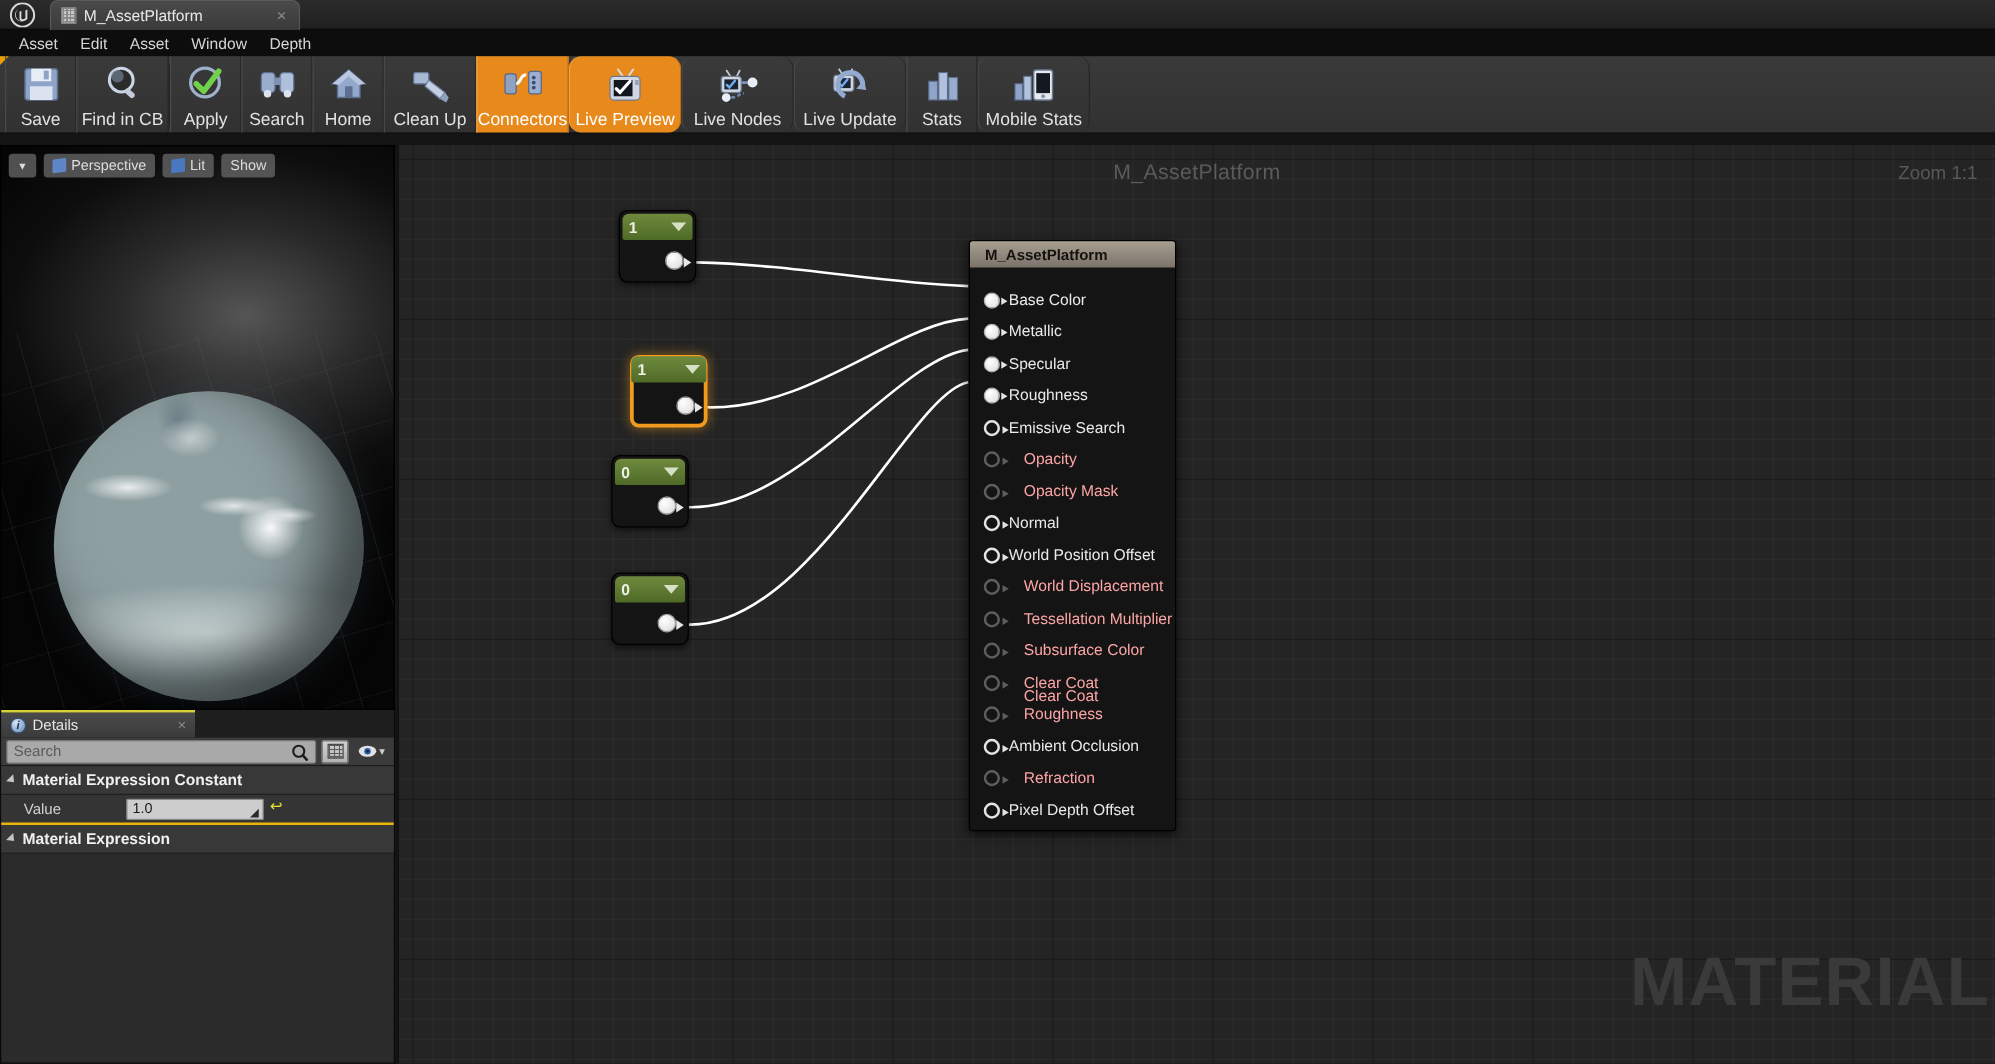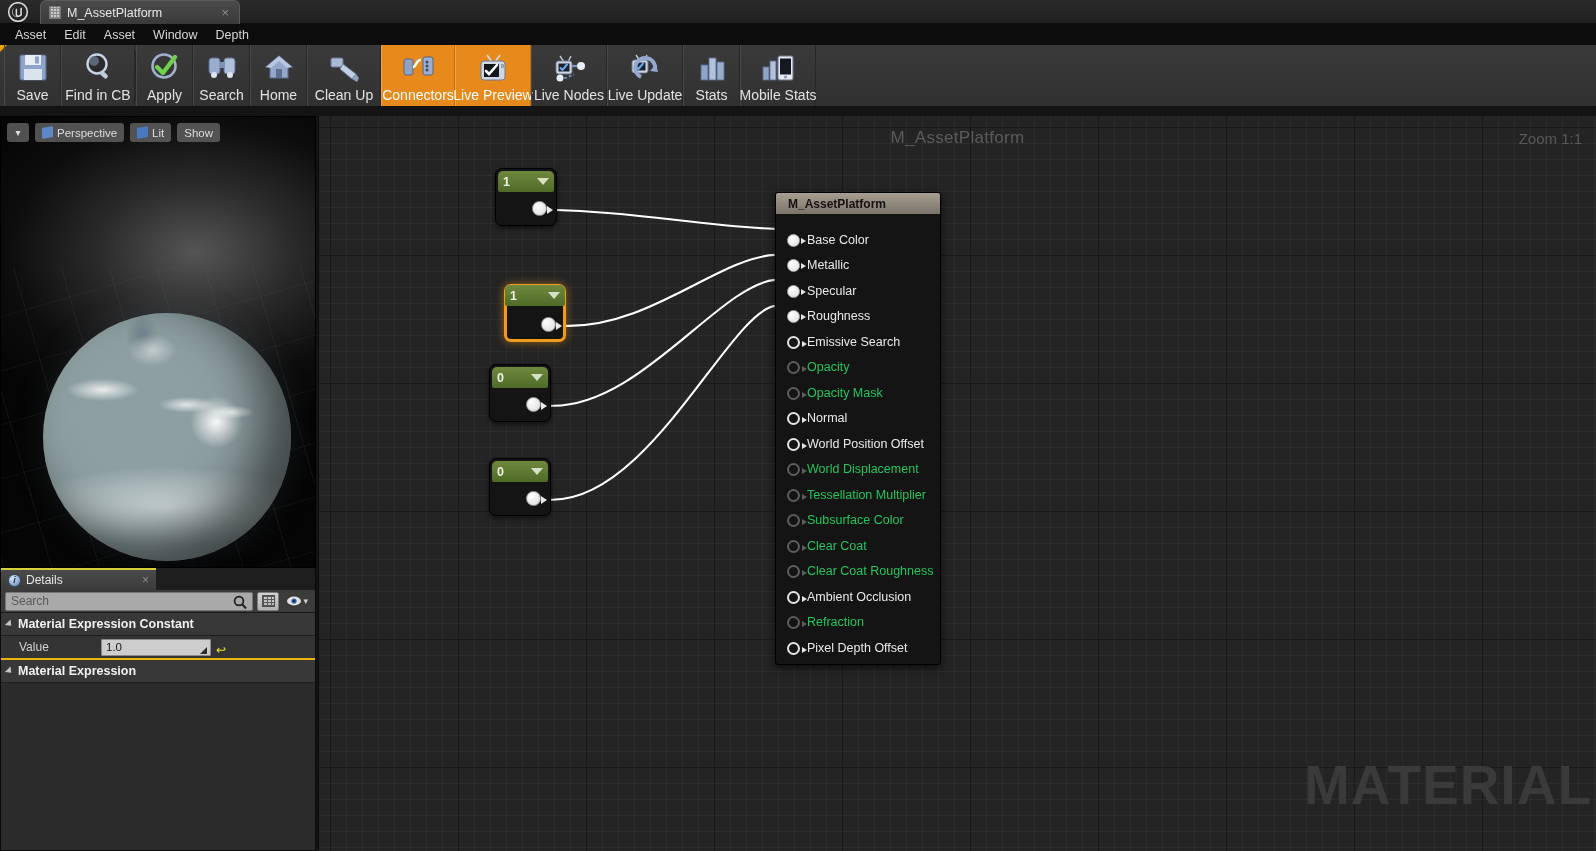--- a/index.html
+++ b/index.html
@@ -63,21 +63,21 @@
     padding-top:3px; cursor:pointer;
     border-left:1px solid #484848; border-right:1px solid #272727;
   }
   .tb-btn.on { background:#e8891b; border-left-color:#f0a349; border-right-color:#c06d0d; }
   .tb-btn .tb-ico { height:38px; display:flex; align-items:center; justify-content:center; }
   .tb-btn .tb-lbl {
     font-size:14px; color:#e2e2e2; white-space:nowrap; margin-top:1px;
   }
   .tb-btn.on .tb-lbl { color:#fff; }
   .tb-btn.wide { width:74px; }
-  .tb-btn.xwide { width:76px; }
+  .tb-btn.xwide { width:90px;border-radius:10px; }
   .tb-sep { width:1px; background:#262626; margin:6px 0; }
   .corner-tri {
     position:absolute; left:0; top:0; width:0; height:0;
     border-left:7px solid #e8a000; border-bottom:7px solid transparent;
   }
 
   
   .viewport {
     position:absolute; left:0px; top:116px; width:316px; height:452px;
     background:#000; border:1px solid #000;
@@ -180,21 +180,21 @@
     height:23px; background:#383838; border-bottom:1px solid #1f1f1f;
     display:flex; align-items:center; gap:6px; padding-left:6px;
   }
   .tri { width:0;height:0;border-left:5px solid #c5c5c5;border-top:4px solid transparent;border-bottom:4px solid transparent; transform:rotate(45deg); }
   .det-section-lbl { color:#f0f0f0; font-size:12.5px; font-weight:bold; }
   .det-row {
     height:24px; background:#343434; border-bottom:2px solid #eab308;
     display:flex; align-items:center;
   }
   .det-row-lbl { width:100px; padding-left:18px; color:#d2d2d2; font-size:12px; }
-  .det-row-val { flex:1; display:flex; align-items:flex-end; gap:5px; padding-right:8px; }
+  .det-row-val { flex:1; display:flex; align-items:flex-start; gap:5px; padding-right:8px; }
   .val-input {
     width:110px; height:17px; background:#cdcdcd; border:1px solid #8a8a8a; border-radius:1px;
     display:flex; align-items:center; padding:0 4px; position:relative;
   }
   .val-input span { color:#1a1a1a; font-size:11.5px; }
   .spin { position:absolute; right:3px; bottom:1px; width:0;height:0;
     border-left:7px solid transparent; border-bottom:7px solid #2b2b2b; }
   .revert { color:#e8e035; font-size:12px; line-height:1; }
   .text-input {
     width:175px; height:17px; background:#c9c9c9; border:1px solid #8a8a8a; border-radius:1px;
@@ -290,21 +290,21 @@
   }
   .mpin .dot.hollow { background:transparent; border:2px solid #e4e4e4; }
   .mpin .dot.dim { background:transparent; border:2px solid #5d5d5d; }
   .mpin .dot::after {
     content:''; position:absolute; left:13px; top:3px;
     width:0;height:0;border-left:5px solid #e4e4e4;
     border-top:3.5px solid transparent;border-bottom:3.5px solid transparent;
   }
   .mpin .dot.dim::after { border-left-color:#5d5d5d; }
   .mpin .lbl { color:#e9e9e9; font-size:12.5px; }
-  .mpin .lbl.dim { color:#22c55e; }
+  .mpin .lbl.dim { color:#fca5a5;margin-left:12px; }
 </style>
 </head>
 <body>
 
 <div id="app">
 
   <div class="titlebar">
     <div class="ue-logo">
       <svg width="22" height="20" viewBox="0 0 22 20">
         <circle cx="11" cy="10" r="9.3" fill="none" stroke="#d9d9d9" stroke-width="1.6"></circle>

